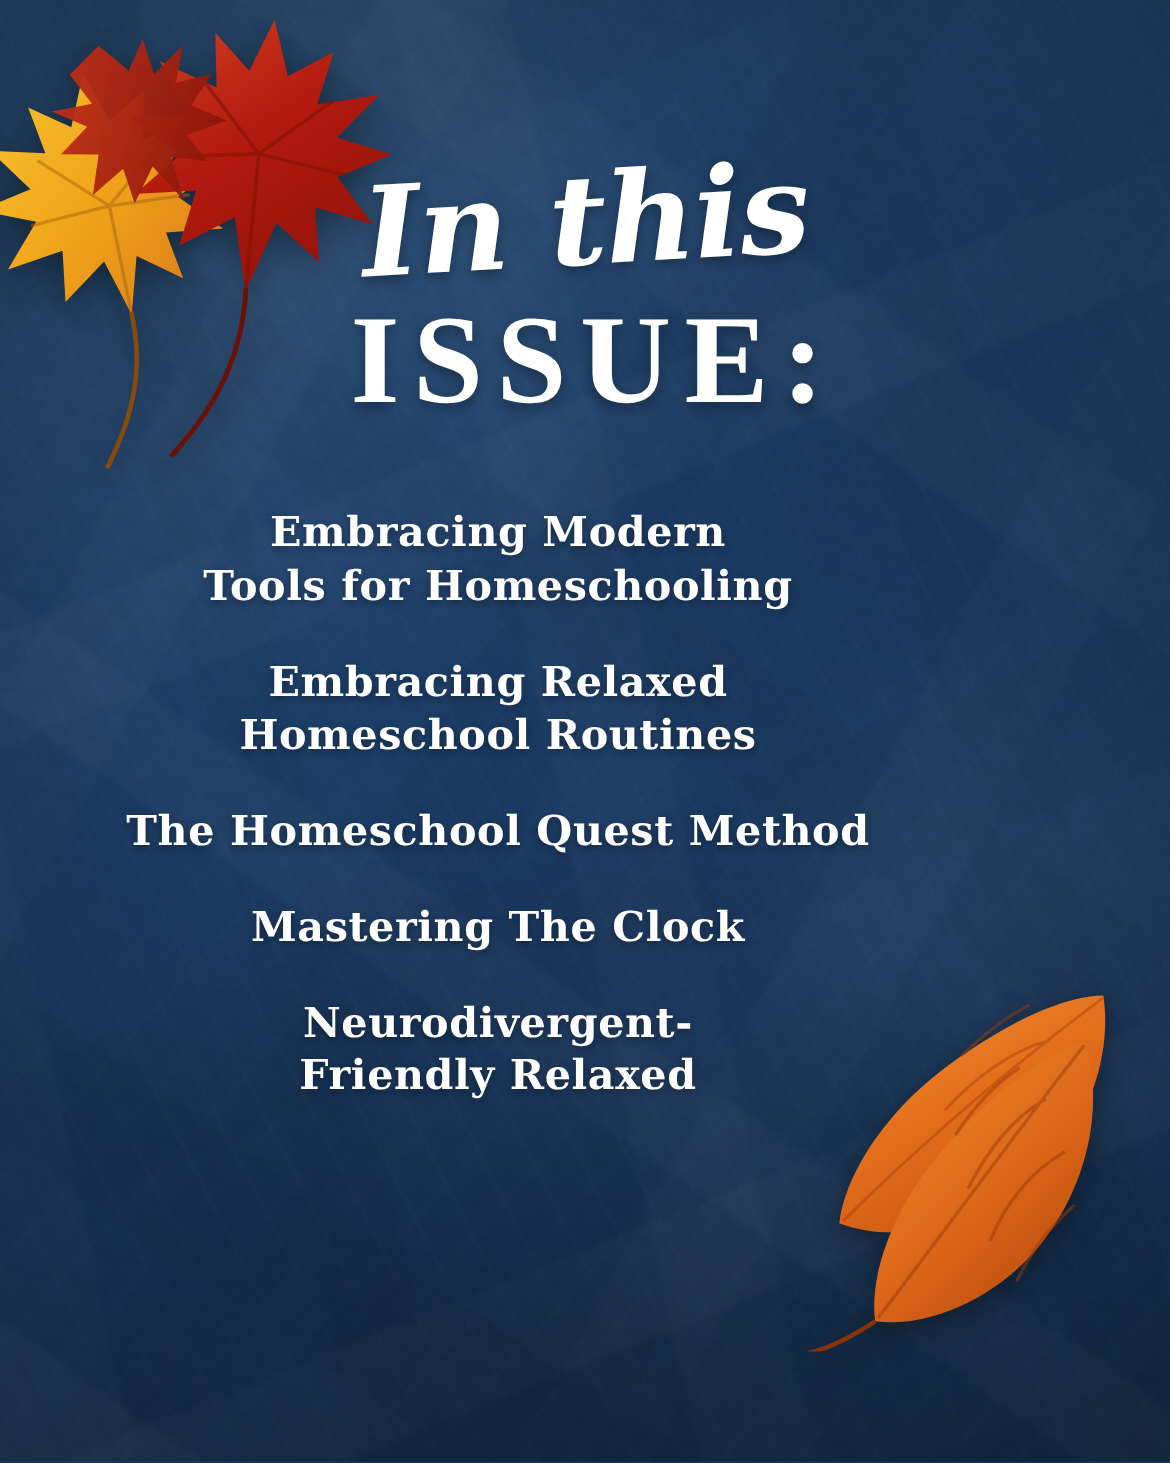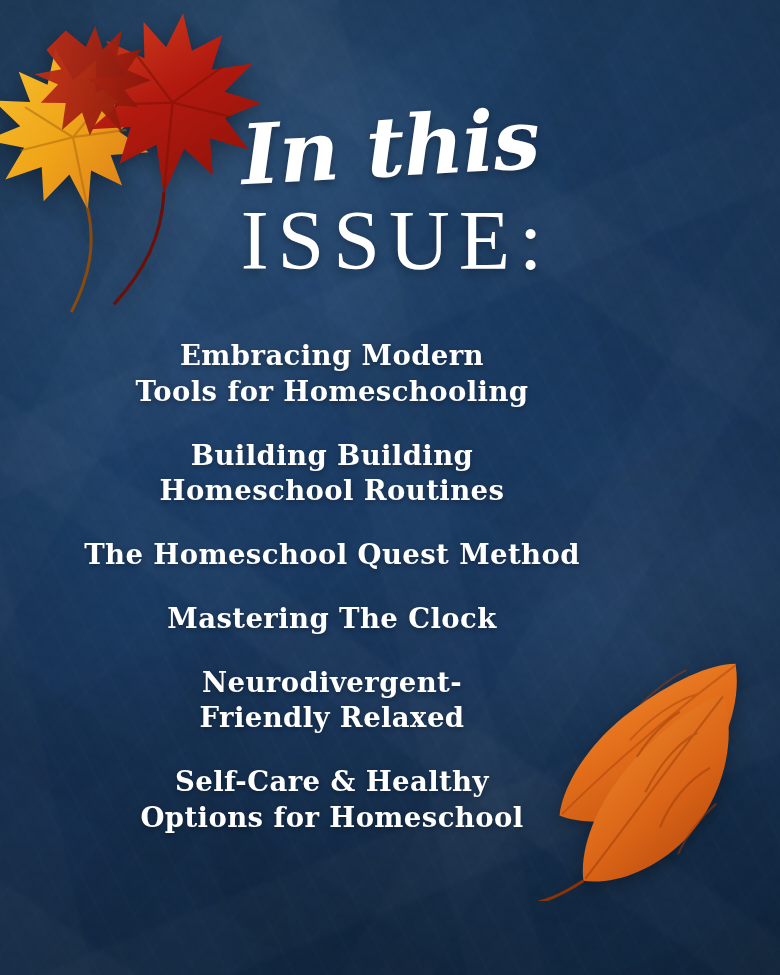--- a/index.html
+++ b/index.html
@@ -72,21 +72,21 @@
     font-size: 83px;
     line-height: 0.95;
     color: #ffffff;
     letter-spacing: -1px;
     transform: rotate(-3.2deg);
     text-shadow: 0 3px 7px rgba(0,0,0,0.30);
   }
   .issue-line {
     margin-top: 12px;
     font-family: "Liberation Serif", serif;
-    font-weight: 400;
+    font-weight: 700;
     font-size: 84px;
     line-height: 1;
     letter-spacing: 9px;
     color: #ffffff;
     text-shadow: 0 3px 8px rgba(0,0,0,0.30);
     
     background-image:
       radial-gradient(circle at 18% 30%, rgba(30,64,104,0.55) 0 1.1px, rgba(0,0,0,0) 1.4px),
       radial-gradient(circle at 62% 70%, rgba(30,64,104,0.45) 0 1.3px, rgba(0,0,0,0) 1.6px),
       radial-gradient(circle at 85% 20%, rgba(30,64,104,0.40) 0 1px, rgba(0,0,0,0) 1.3px);
@@ -187,28 +187,26 @@
   </div>
 
   <div class="heading-block">
     <div class="script-line">In this</div>
     <div class="issue-line">ISSUE:</div>
   </div>
 
   <div class="list">
     <div class="list-item">Embracing Modern
 Tools for Homeschooling</div>
-    <div class="list-item">Building Building
+    <div class="list-item">Embracing Relaxed
 Homeschool Routines</div>
     <div class="list-item">The Homeschool Quest Method</div>
     <div class="list-item">Mastering The Clock</div>
     <div class="list-item">Neurodivergent-
 Friendly  Relaxed</div>
-    <div class="list-item">Self-Care &amp; Healthy
-Options for Homeschool</div>
   </div>
 
   <div class="leaf-cluster-br">
     <svg viewBox="0 0 260 260" width="260" height="260">
       <defs>
         <linearGradient id="gOr1" x1="0" y1="0" x2="0.7" y2="1">
           <stop offset="0%" stop-color="#f2953a"></stop>
           <stop offset="50%" stop-color="#e4701c"></stop>
           <stop offset="100%" stop-color="#c4500f"></stop>
         </linearGradient>

